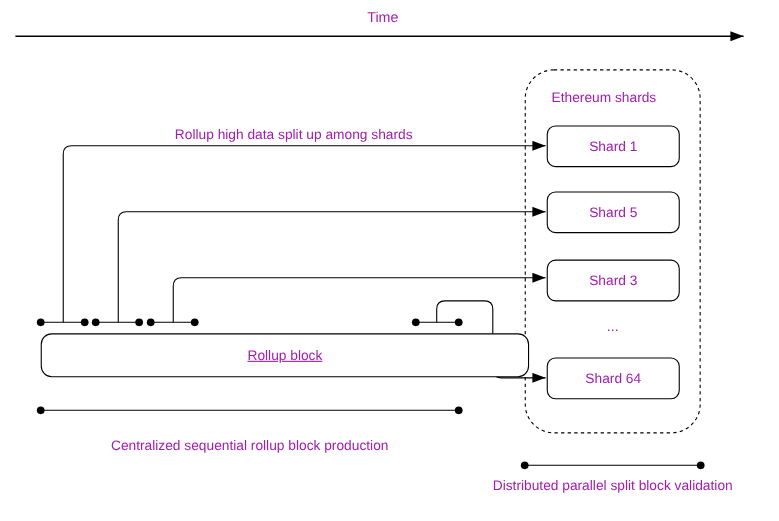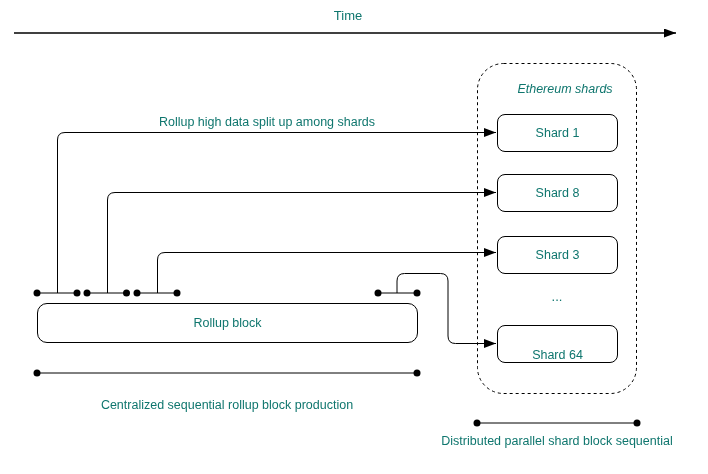--- a/index.html
+++ b/index.html
@@ -1,20 +1,20 @@
 <!DOCTYPE html>
 <html><head>
 <meta charset="utf-8">
 <style>
   html,body { margin:0; padding:0; background:#ffffff; }
   .canvas {
     position:relative;
     width:708px; height:474px;
     background:#ffffff;
-    color:#0f766e;
+    color:#a21caf;
     font-family:"Liberation Sans", sans-serif;
     overflow:hidden;
     border-radius:25px;
   }
   .canvas svg { position:absolute; left:0; top:0; z-index:1; }
   .lbl {
     position:absolute;
     z-index:2;
     font-size:12.5px;
     line-height:14.5px;
@@ -26,21 +26,21 @@
   .box {
     position:absolute;
     z-index:2;
     box-sizing:border-box;
     border:1px solid #000000;
     background:#ffffff;
     display:flex; align-items:center; justify-content:center;
     font-size:12.5px;
   }
   .shard-box { left:497px; width:121px; height:38px; border-radius:8px; }
-  .rollup-box { left:37px; top:303px; width:381px; height:40px; border-radius:10px; }
+  .rollup-box { left:37px; top:303px; width:444px; height:40px; border-radius:10px;text-decoration:underline; }
   .time-lbl { font-size:13px; }
 </style>
 </head>
 <body>
 
 <div class="canvas">
 
   <svg width="708" height="474" viewBox="0 0 708 474">
     <defs>
       <marker id="arrow" markerUnits="userSpaceOnUse" markerWidth="12" markerHeight="9" refX="12" refY="4.5" orient="auto">
@@ -88,39 +88,39 @@
       <line x1="477" y1="423" x2="637" y2="423" stroke="#000000" stroke-width="1"></line>
       <circle cx="477" cy="423" r="3.5" fill="#000000"></circle>
       <circle cx="637" cy="423" r="3.5" fill="#000000"></circle>
     </g>
   </svg>
 
   <div class="lbl time-lbl" style="left:348px; top:9px;">Time</div>
 
   <div class="lbl" style="left:267px; top:115px;">Rollup high data split up among shards</div>
 
-  <div class="lbl" style="left:565px; top:82px;font-style:italic;">Ethereum shards</div>
+  <div class="lbl" style="left:549px; top:82px;">Ethereum shards</div>
 
   <div class="box shard-box" style="top:113.5px;">
     <span>Shard 1</span>
   </div>
   <div class="box shard-box" style="top:173.5px;">
-    <span>Shard 8</span>
+    <span>Shard 5</span>
   </div>
   <div class="box shard-box" style="top:236px;">
     <span>Shard 3</span>
   </div>
   <div class="lbl" style="left:557px; top:290px; font-size:13px;">...</div>
-  <div class="box shard-box" style="top:324.5px;align-items:flex-end;">
+  <div class="box shard-box" style="top:324.5px;">
     <span>Shard 64</span>
   </div>
 
   <div class="box rollup-box">
     <span>Rollup block</span>
   </div>
 
   <div class="lbl wrap2" style="left:227px; top:398px;">
     <div>Centralized sequential rollup block production</div>
   </div>
 
-  <div class="lbl" style="left:557px; top:434px;">Distributed parallel shard block sequential</div>
+  <div class="lbl" style="left:557px; top:434px;">Distributed parallel split block validation</div>
 
 </div>
 
 </body></html>

